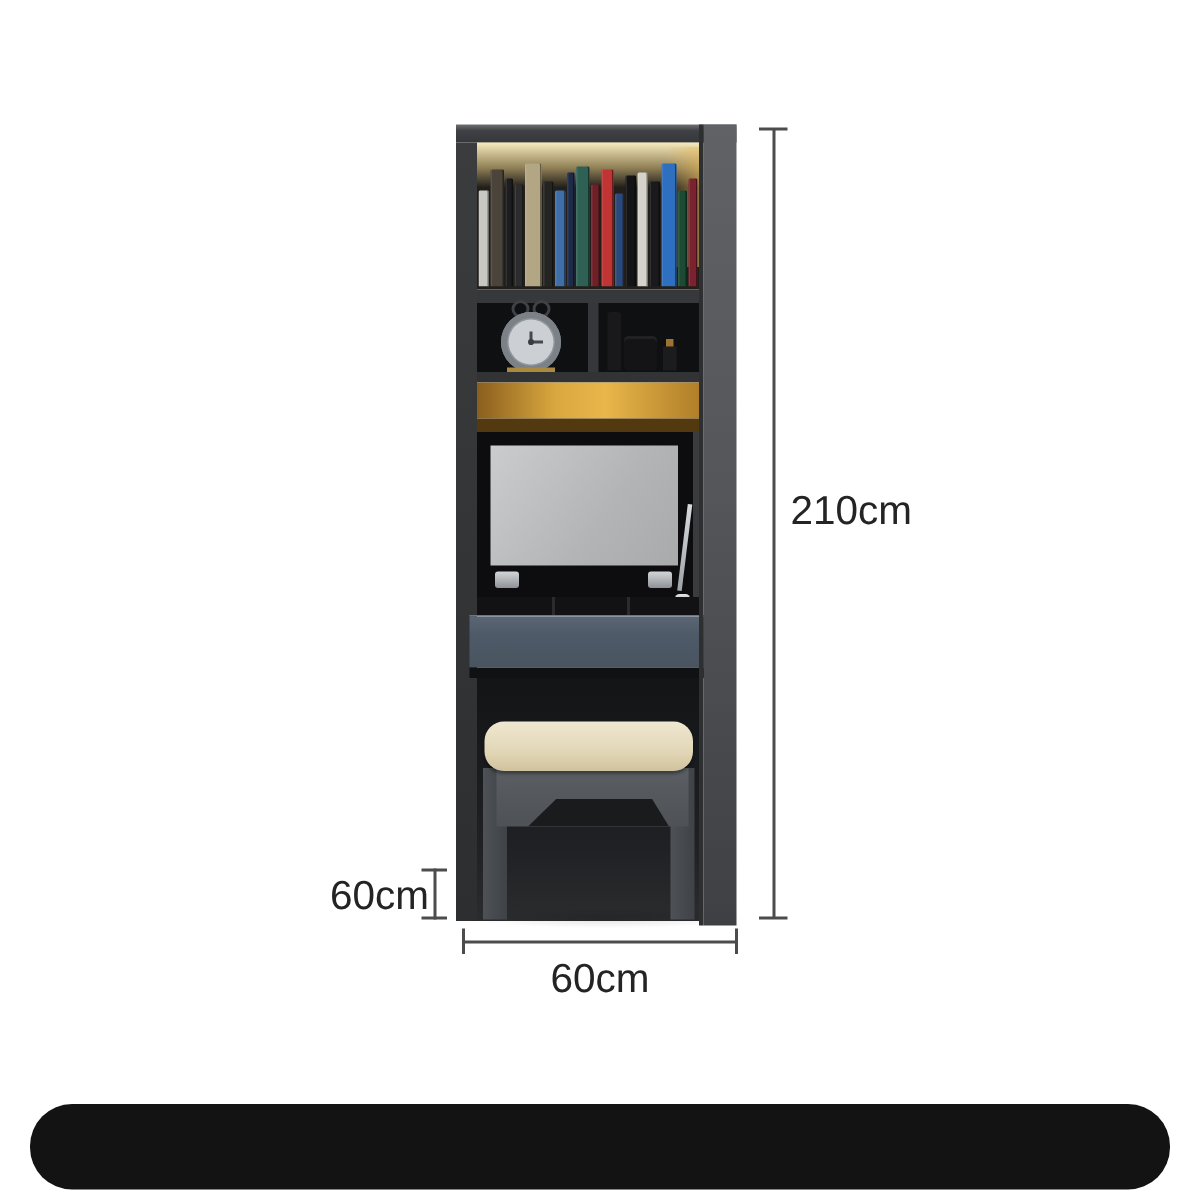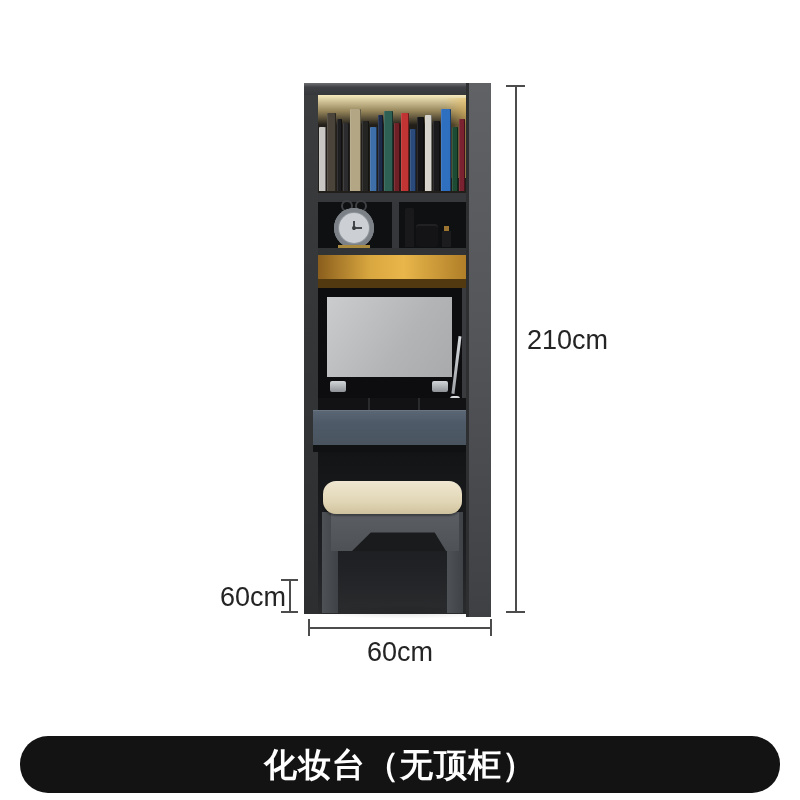--- a/index.html
+++ b/index.html
@@ -196,15 +196,14 @@
   <div class="dim dim-stool-cap-top"></div>
   <div class="dim dim-stool-cap-bot"></div>
   <div class="dim-label dim-stool-label">60cm</div>
 
   <div class="dim dim-w-line"></div>
   <div class="dim dim-w-tick-l"></div>
   <div class="dim dim-w-tick-r"></div>
   <div class="dim-label dim-width-label">60cm</div>
 
   <div class="banner"></div>
-  <div class="banner-text">化妆台（无顶柜）</div>
 
 </div>
 
 </body></html>

